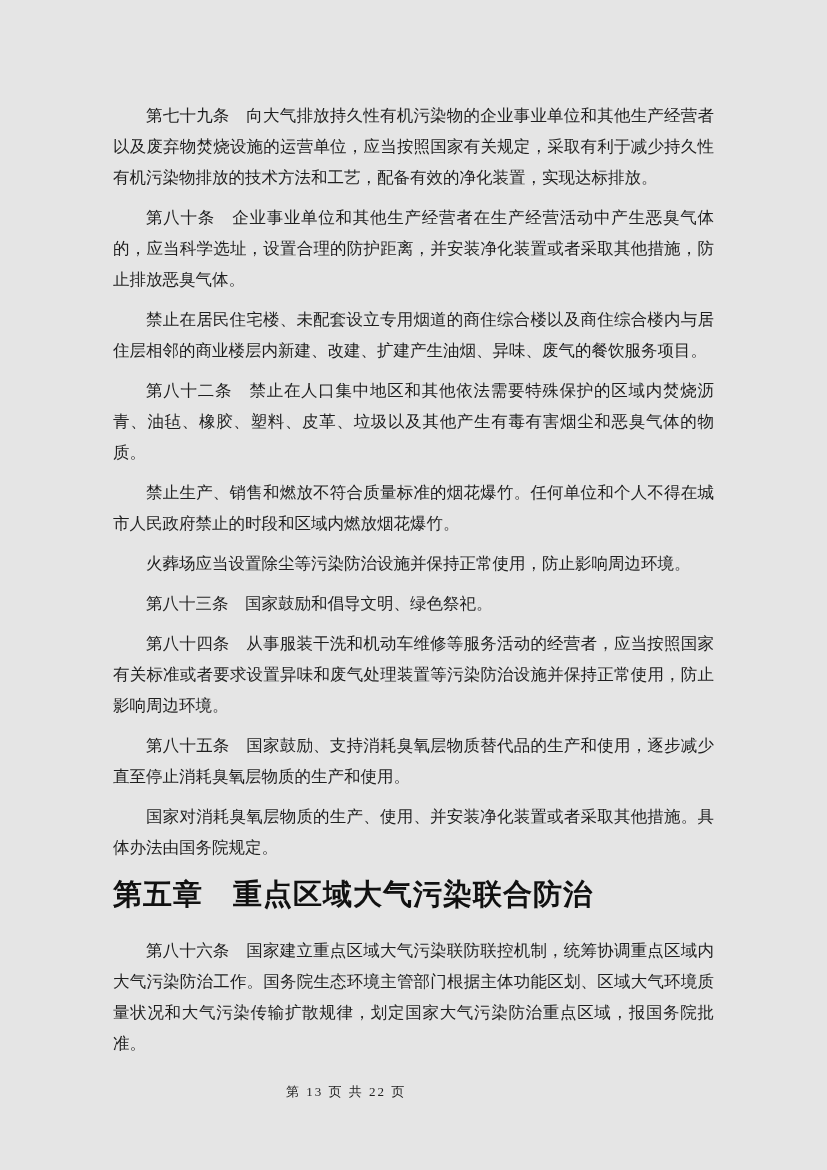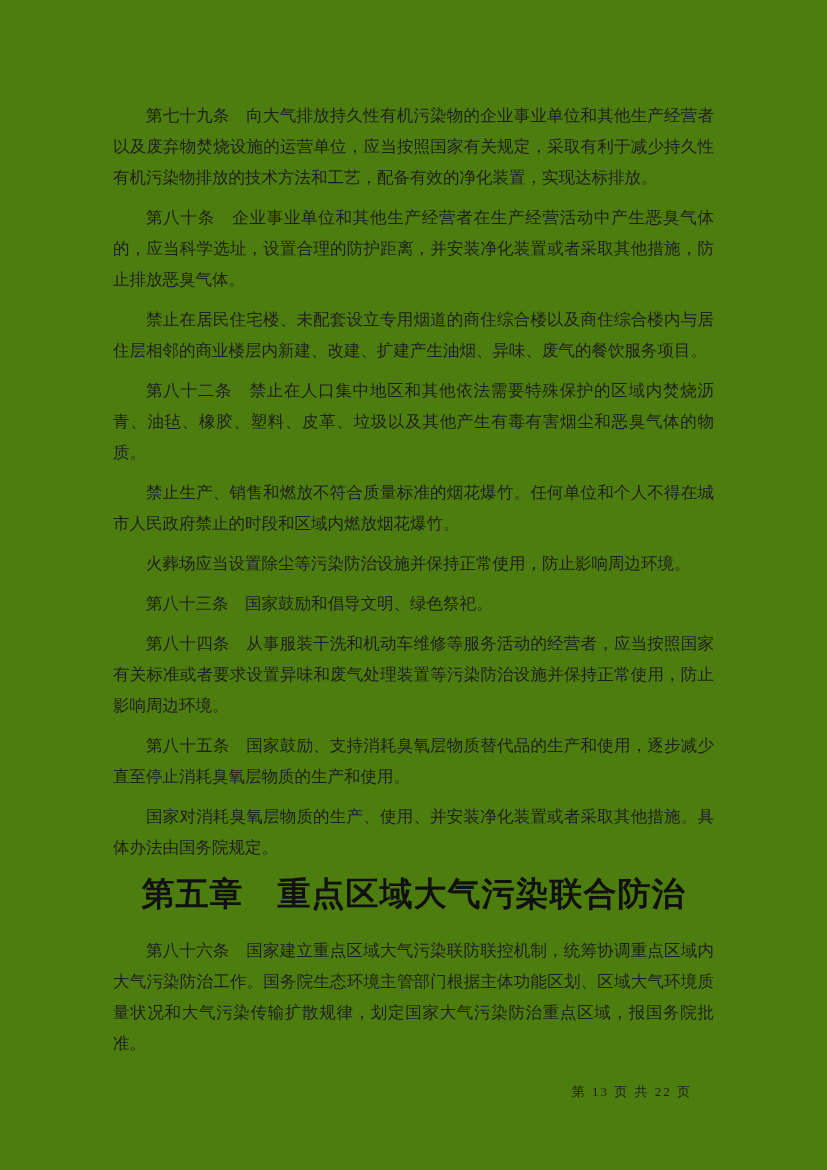--- a/index.html
+++ b/index.html
@@ -11,21 +11,21 @@
     width: 827px;
     height: 1170px;
     position: relative;
     overflow: hidden;
   }
   .page {
     position: absolute;
     left: 0; top: 0;
     width: 827px;
     height: 1170px;
-    background: #4d7c0f;
+    background: #e5e5e5;
   }
   .page-content {
     position: absolute;
     left: 113px;
     top: 100px;
     width: 601px;
   }
   p.law-para {
     font-family: "Liberation Serif", "DejaVu Serif", serif;
     font-size: 16.5px;
@@ -33,34 +33,33 @@
     color: #1f1f1f;
     text-align: justify;
     text-justify: inter-character;
     text-indent: 2em;
     margin: 0 0 9px 0;
     word-break: break-all;
   }
   h2.chapter-heading {
     font-family: "Liberation Sans", "DejaVu Sans", sans-serif;
     font-weight: bold;
-    font-size: 33px;
+    font-size: 29px;
     line-height: 38px;
     color: #111111;
-    text-align: center;
     text-indent: 0;
     letter-spacing: 1px;
     margin: 12px 0 22px 0;
   }
   .page-footer {
     position: absolute;
     left: 0;
     top: 1084px;
     width: 692px;
-    text-align: right;
+    text-align: center;
     font-family: "Liberation Serif", "DejaVu Serif", serif;
     font-size: 13px;
     line-height: 16px;
     color: #1f1f1f;
     letter-spacing: 2px;
   }
 </style>
 </head>
 <body>
 

